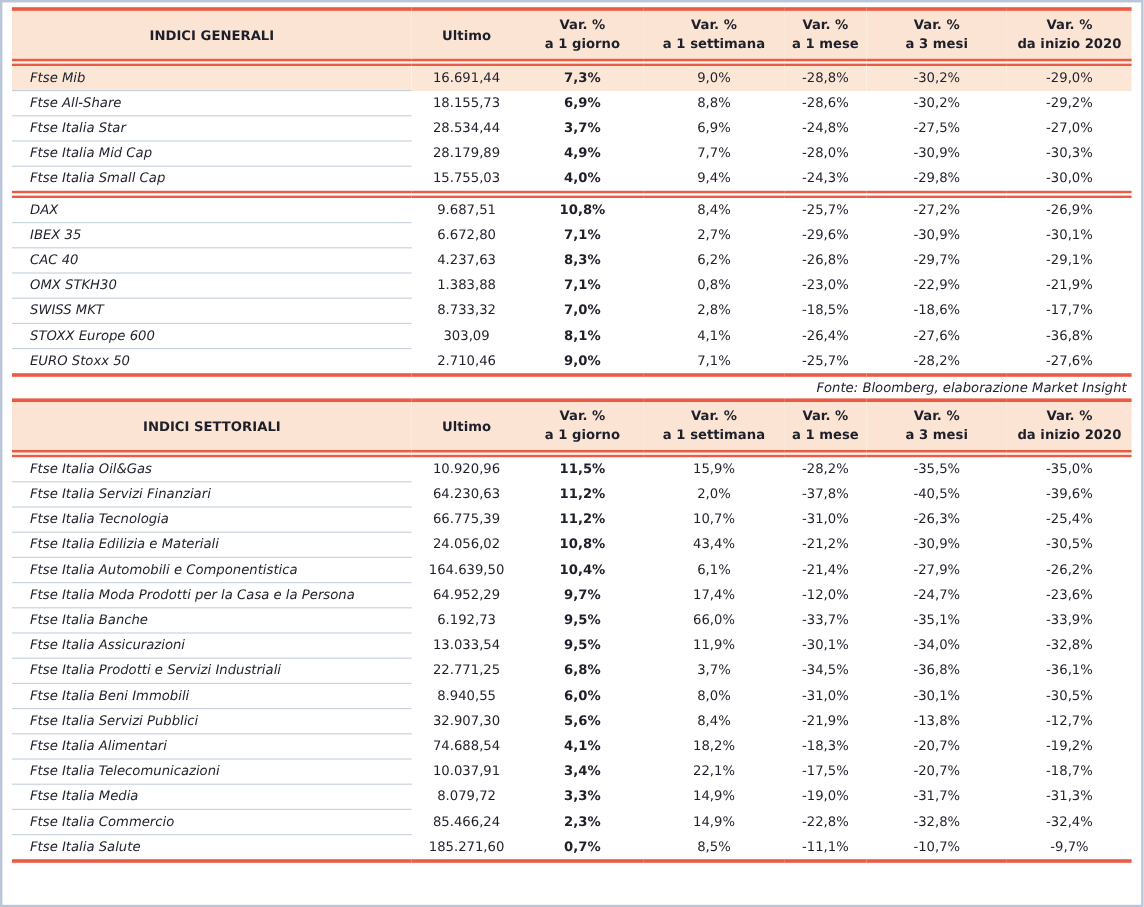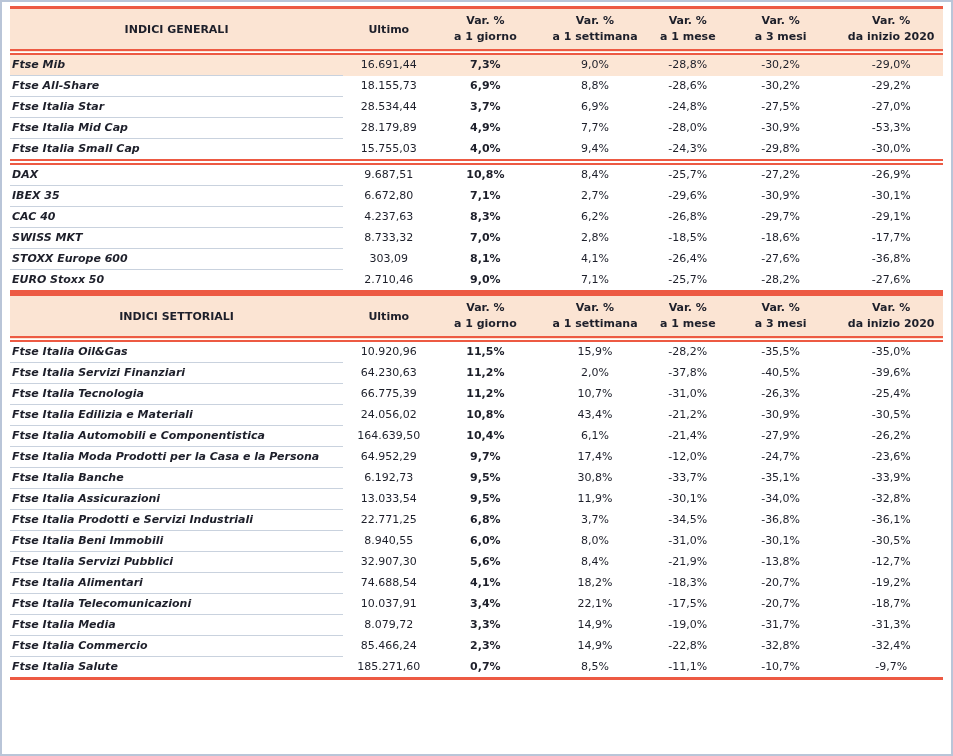--- a/index.html
+++ b/index.html
@@ -33,22 +33,22 @@
   thead th div{line-height:16px;}
   td{
     height:20px;line-height:20px;
     font-size:11px;
     padding:0 2px;
     white-space:nowrap;overflow:hidden;
     color:var(--ink);
   }
   td.td-name{
     text-align:left;
-    font-weight:bold;font-style:italic;
-    padding-left:2px;
+    font-weight:normal;font-style:italic;
+    padding-left:15px;
     border-bottom:1px solid var(--divider);
   }
   td.td-num{text-align:center;}
   td.td-bold{font-weight:bold;}
   tr.highlight td{background:var(--highlight);}
   tr.group-end > td{border-bottom:6px double var(--red);}
   tr.table-end > td{border-bottom:3px solid var(--red);margin-left:37px;}
   .src-note{
     text-align:right;
     font-style:italic;
@@ -125,21 +125,21 @@
           <td class="td-num">-27,5%</td>
           <td class="td-num">-27,0%</td>
         </tr>
         <tr>
           <td class="td-name">Ftse Italia Mid Cap</td>
           <td class="td-num">28.179,89</td>
           <td class="td-num td-bold">4,9%</td>
           <td class="td-num">7,7%</td>
           <td class="td-num">-28,0%</td>
           <td class="td-num">-30,9%</td>
-          <td class="td-num">-53,3%</td>
+          <td class="td-num">-30,3%</td>
         </tr>
         <tr class="group-end">
           <td class="td-name">Ftse Italia Small Cap</td>
           <td class="td-num">15.755,03</td>
           <td class="td-num td-bold">4,0%</td>
           <td class="td-num">9,4%</td>
           <td class="td-num">-24,3%</td>
           <td class="td-num">-29,8%</td>
           <td class="td-num">-30,0%</td>
         </tr>
@@ -164,20 +164,29 @@
         <tr>
           <td class="td-name">CAC 40</td>
           <td class="td-num">4.237,63</td>
           <td class="td-num td-bold">8,3%</td>
           <td class="td-num">6,2%</td>
           <td class="td-num">-26,8%</td>
           <td class="td-num">-29,7%</td>
           <td class="td-num">-29,1%</td>
         </tr>
         <tr>
+          <td class="td-name">OMX STKH30</td>
+          <td class="td-num">1.383,88</td>
+          <td class="td-num td-bold">7,1%</td>
+          <td class="td-num">0,8%</td>
+          <td class="td-num">-23,0%</td>
+          <td class="td-num">-22,9%</td>
+          <td class="td-num">-21,9%</td>
+        </tr>
+        <tr>
           <td class="td-name">SWISS MKT</td>
           <td class="td-num">8.733,32</td>
           <td class="td-num td-bold">7,0%</td>
           <td class="td-num">2,8%</td>
           <td class="td-num">-18,5%</td>
           <td class="td-num">-18,6%</td>
           <td class="td-num">-17,7%</td>
         </tr>
         <tr>
           <td class="td-name">STOXX Europe 600</td>
@@ -192,20 +201,21 @@
           <td class="td-name">EURO Stoxx 50</td>
           <td class="td-num">2.710,46</td>
           <td class="td-num td-bold">9,0%</td>
           <td class="td-num">7,1%</td>
           <td class="td-num">-25,7%</td>
           <td class="td-num">-28,2%</td>
           <td class="td-num">-27,6%</td>
         </tr>
       </tbody>
   </table>
+  <div class="src-note">Fonte: Bloomberg, elaborazione Market Insight</div>
 </section>
 
 <section class="table-block">
   <table>
     <colgroup>
       <col style="width:35.7%">
         <col style="width:9.8%">
         <col style="width:10.9%">
       <col style="width:12.6%">
         <col style="width:7.3%">
@@ -290,21 +300,21 @@
           <td class="td-num td-bold">9,7%</td>
           <td class="td-num">17,4%</td>
           <td class="td-num">-12,0%</td>
           <td class="td-num">-24,7%</td>
           <td class="td-num">-23,6%</td>
         </tr>
         <tr>
           <td class="td-name">Ftse Italia Banche</td>
           <td class="td-num">6.192,73</td>
           <td class="td-num td-bold">9,5%</td>
-          <td class="td-num">30,8%</td>
+          <td class="td-num">66,0%</td>
           <td class="td-num">-33,7%</td>
           <td class="td-num">-35,1%</td>
           <td class="td-num">-33,9%</td>
         </tr>
         <tr>
           <td class="td-name">Ftse Italia Assicurazioni</td>
           <td class="td-num">13.033,54</td>
           <td class="td-num td-bold">9,5%</td>
           <td class="td-num">11,9%</td>
           <td class="td-num">-30,1%</td>

